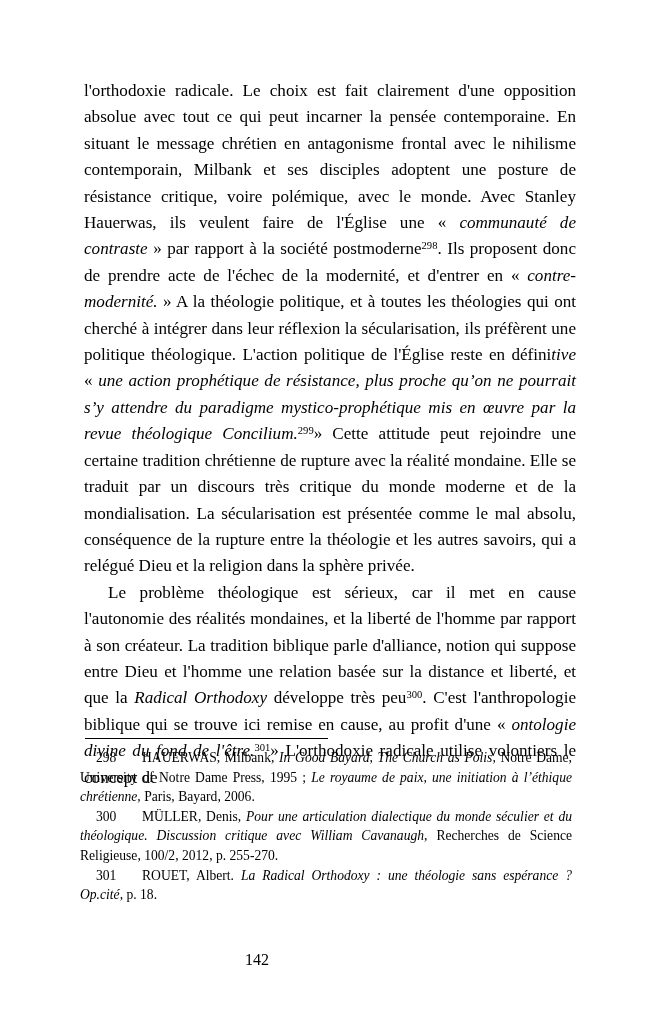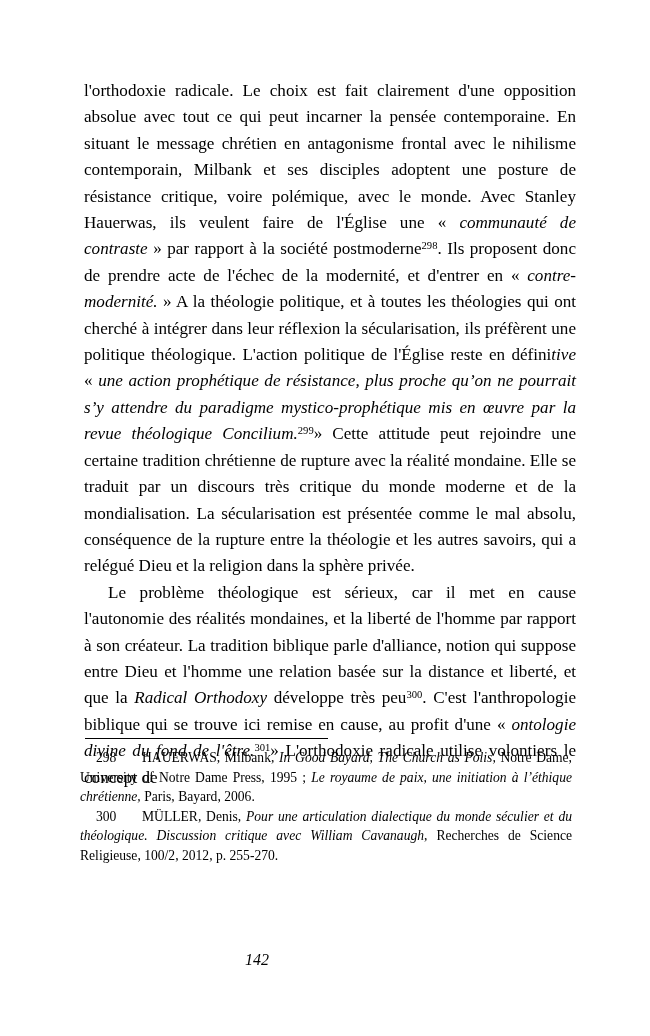--- a/index.html
+++ b/index.html
@@ -89,21 +89,20 @@
   }
 
   .folio {
     position: absolute;
     left: 0;
     top: 950px;
     width: 514px;
     text-align: center;
     font-size: 16px;
     line-height: 20px;
-    font-style: italic;
   }
 </style>
 </head>
 <body>
 
 <div class="page">
 
   <div class="body-block">
 
     <p class="para"><span>l'orthodoxie radicale. Le choix est fait clairement d'une opposition absolue avec tout ce qui peut incarner la pensée contemporaine. En situant le message chrétien en antagonisme frontal avec le nihilisme contemporain, Milbank et ses disciples adoptent  une posture de résistance critique, voire polémique, avec le monde. Avec Stanley Hauerwas, ils veulent faire de l'Église une «&nbsp;</span><i>communauté de contraste</i><span>&nbsp;» par rapport à la société postmoderne</span><sup>298</sup><span>. Ils proposent donc de prendre acte de l'échec de la modernité, et d'entrer en «&nbsp;</span><i>contre-modernité.</i><span> » A la théologie politique, et à toutes les théologies qui ont cherché à intégrer dans leur réflexion la sécularisation, ils préfèrent une politique théologique. L'action politique de l'Église reste en défini</span><i>tive</i><span> «&nbsp;</span><i>une action prophétique de résistance, plus proche qu’on ne pourrait s’y attendre du paradigme mystico-prophétique mis en œuvre par la revue théologique Concilium.</i><sup>299</sup><span>» Cette attitude peut rejoindre une certaine tradition chrétienne de rupture avec la réalité mondaine. Elle se traduit par un discours très critique du monde moderne et de la mondialisation. La sécularisation est présentée comme le mal absolu, conséquence de la rupture entre la théologie et les autres savoirs, qui a relégué Dieu et la religion dans la sphère privée.</span></p>
@@ -114,18 +113,19 @@
 
   <div class="fn-rule"></div>
 
   <div class="footnotes">
 
     <p class="fn"><span class="fn-num">298</span><span>HAUERWAS, Milbank, </span><i>In Good Bayard, The Church as Polis,</i><span> Notre Dame, University of  Notre Dame Press, 1995&nbsp;; </span><i>Le royaume de paix, une initiation à l’éthique chrétienne,</i><span> Paris, Bayard, 2006.</span></p>
 
 
     <p class="fn"><span class="fn-num">300</span><span>MÜLLER, Denis,  </span><i>Pour une articulation dialectique du monde séculier et du théologique. Discussion critique avec William Cavanaugh</i><span>, Recherches de Science Religieuse, 100/2, 2012, p. 255-270.</span></p>
 
+    <p class="fn"><span class="fn-num">301</span><span>ROUET, Albert. </span><i>La Radical Orthodoxy&nbsp;: une théologie sans espérance ? Op.cité</i><span>, p. 18.</span></p>
 
   </div>
 
   <div class="folio">142</div>
 
 </div>
 
 </body></html>

